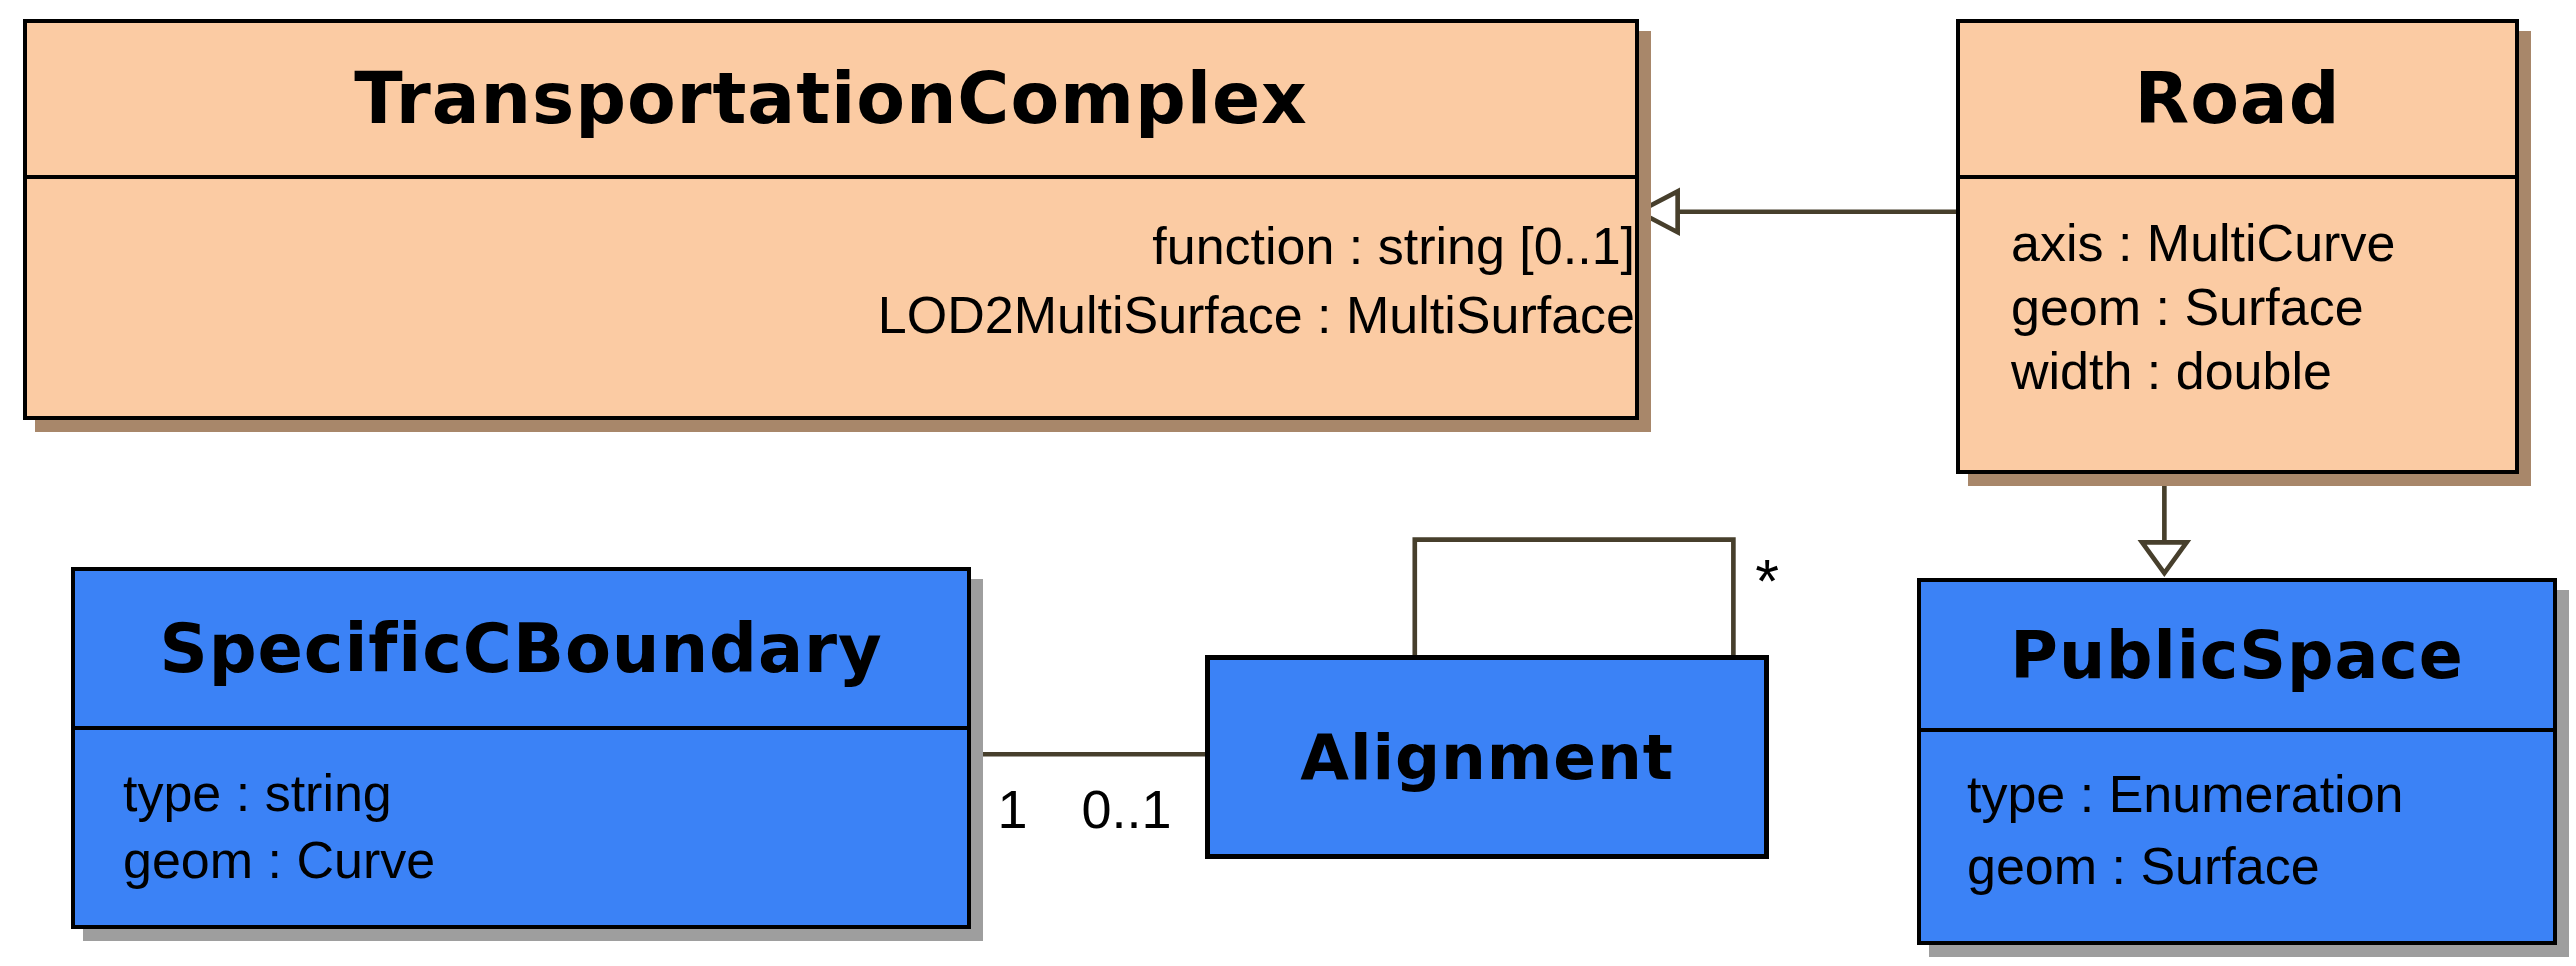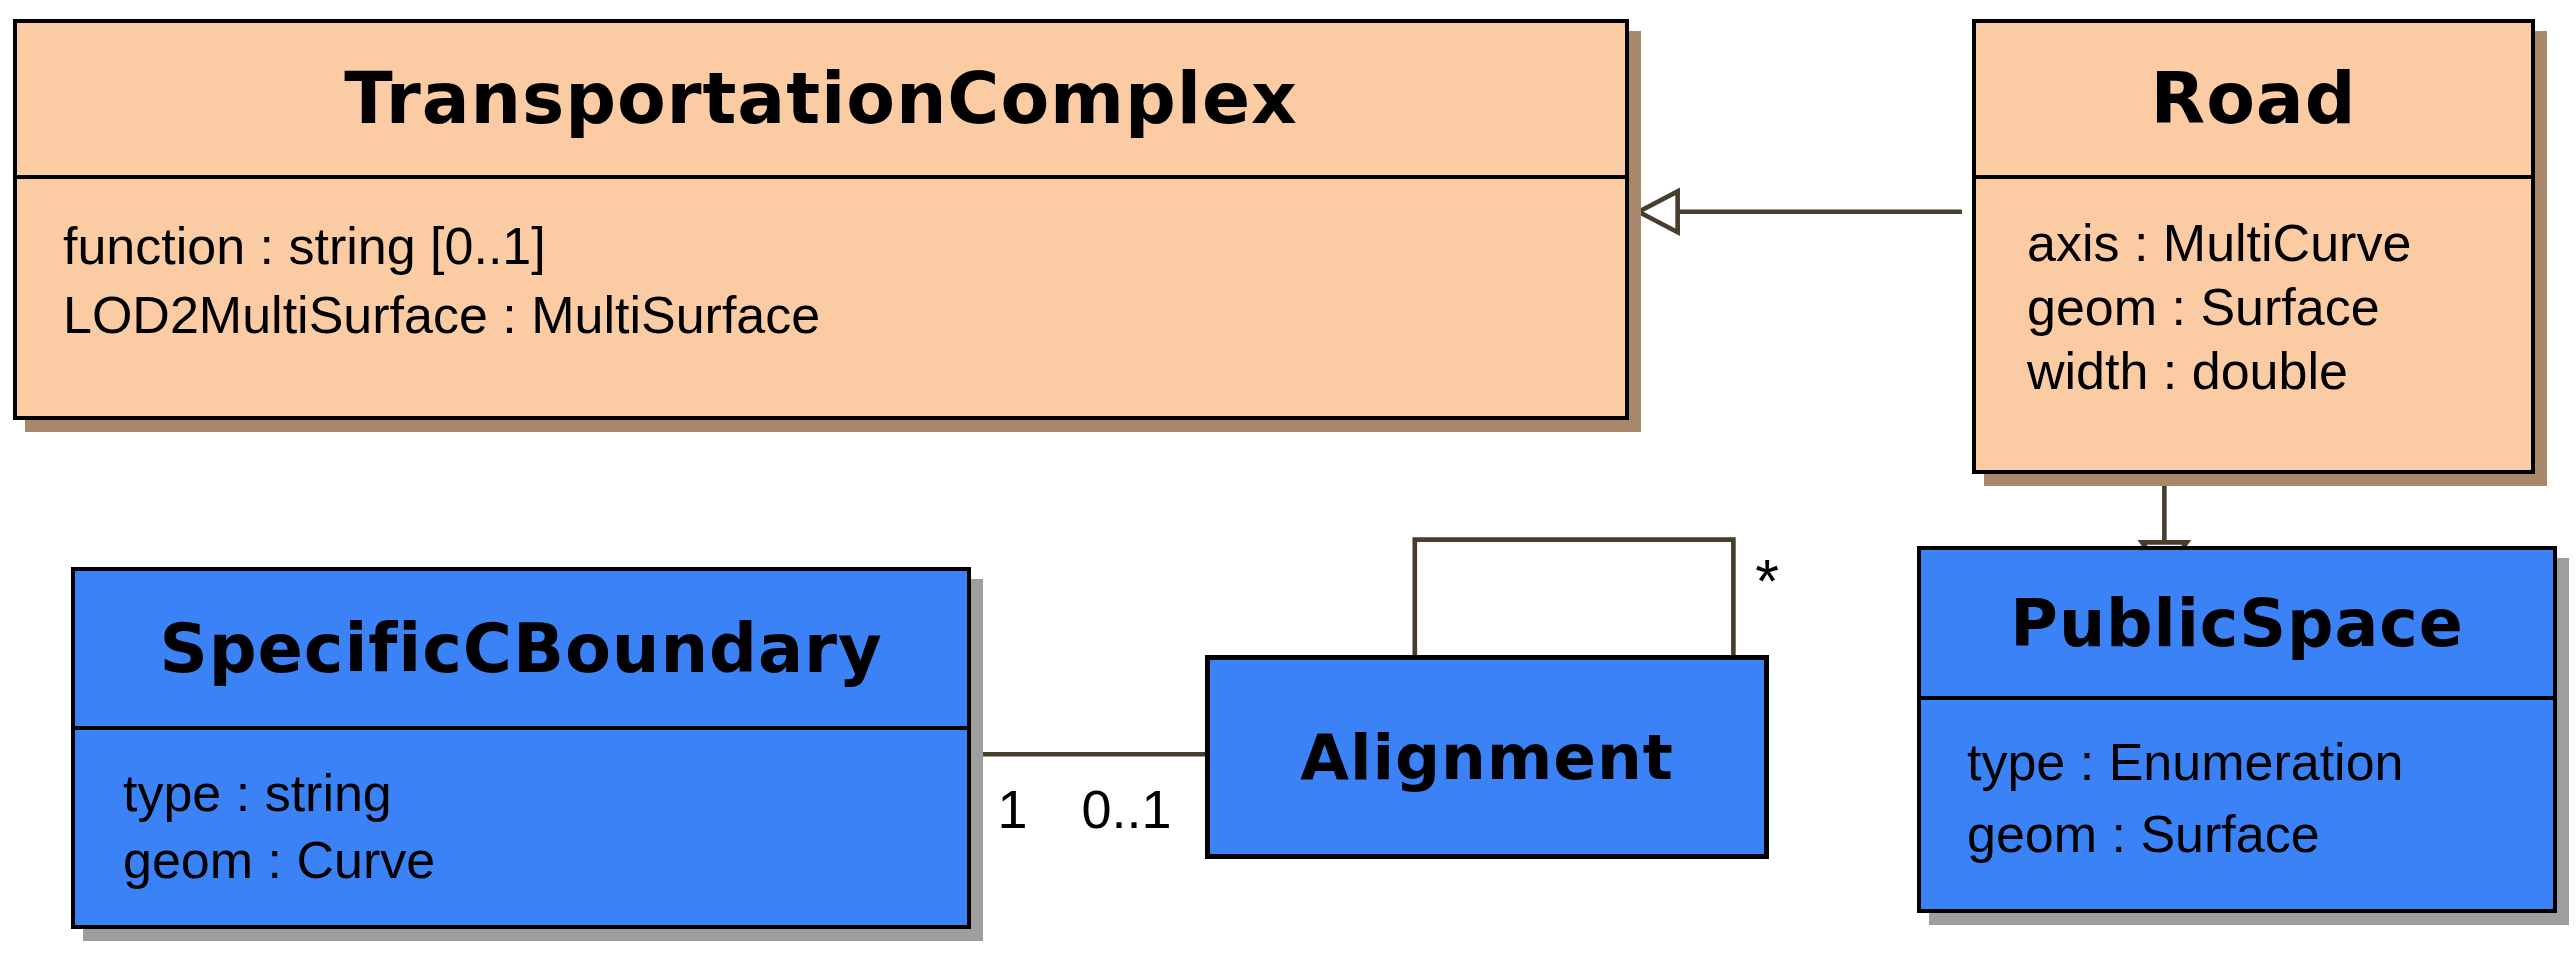--- a/index.html
+++ b/index.html
@@ -82,31 +82,31 @@
     <polygon points="1764,228 1806,206 1806,250" fill="#ffffff" stroke="#473F2C" stroke-width="5"></polygon>
 
     <line x1="2330" y1="505" x2="2330" y2="586" stroke="#473F2C" stroke-width="5"></line>
     <polygon points="2330,617 2306,584 2354,584" fill="#ffffff" stroke="#473F2C" stroke-width="5"></polygon>
 
     <line x1="1040" y1="812" x2="1302" y2="812" stroke="#473F2C" stroke-width="5"></line>
 
     <polyline points="1523,707 1523,581 1866,581 1866,707" fill="none" stroke="#473F2C" stroke-width="5"></polyline>
   </svg>
 
-  <div class="class-box" style="left:13px; top:18.6px; width:1616px; height:401px;">
+  <div class="class-box" style="left:23px; top:18.6px; width:1616px; height:401px;text-align:right;">
     <div class="class-header" style="height:156px; font-size:71px;">
       <span>TransportationComplex</span>
     </div>
     <div class="class-attrs" style="padding:24px 0 0 46px; line-height:69px;margin-top:9px;">
       <div class="attr">function : string [0..1]</div>
       <div class="attr">LOD2MultiSurface : MultiSurface</div>
     </div>
   </div>
 
-  <div class="class-box" style="left:1956px; top:18.6px; width:563px; height:455px;margin-left:16px;">
+  <div class="class-box" style="left:1956px; top:18.6px; width:563px; height:455px;">
     <div class="class-header" style="height:156px; font-size:71px;">
       <span>Road</span>
     </div>
     <div class="class-attrs" style="padding:32px 0 0 51px; line-height:64px;">
       <div class="attr">axis : MultiCurve</div>
       <div class="attr">geom : Surface</div>
       <div class="attr">width : double</div>
     </div>
   </div>
 
@@ -119,21 +119,21 @@
       <div class="attr">geom : Curve</div>
     </div>
   </div>
 
   <div class="class-box white noshadow" style="left:1205px; top:655px; width:564px; height:204px;">
     <div class="center-title" style="font-size:63px;">
       <span>Alignment</span>
     </div>
   </div>
 
-  <div class="class-box white" style="left:1917px; top:546px; width:640px; height:367px;">
+  <div class="class-box white" style="left:1917px; top:578px; width:640px; height:367px;">
     <div class="class-header" style="height:150px; font-size:65px;">
       <span>PublicSpace</span>
     </div>
     <div class="class-attrs" style="padding:26px 0 0 46px; line-height:72px;">
       <div class="attr">type : Enumeration</div>
       <div class="attr">geom : Surface</div>
     </div>
   </div>
 
   <div class="mult-label" style="left:980px; top:778px; width:65px;">1</div>

